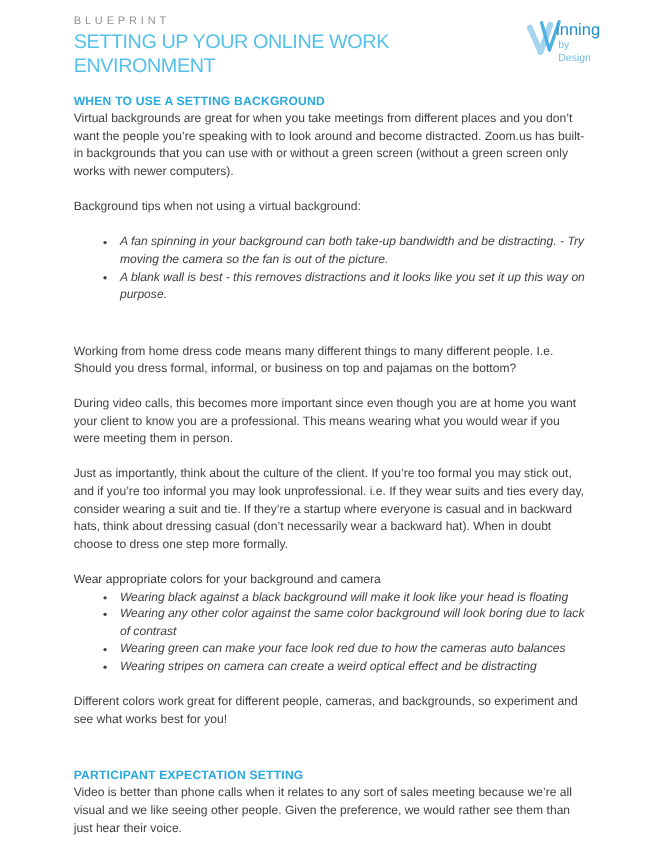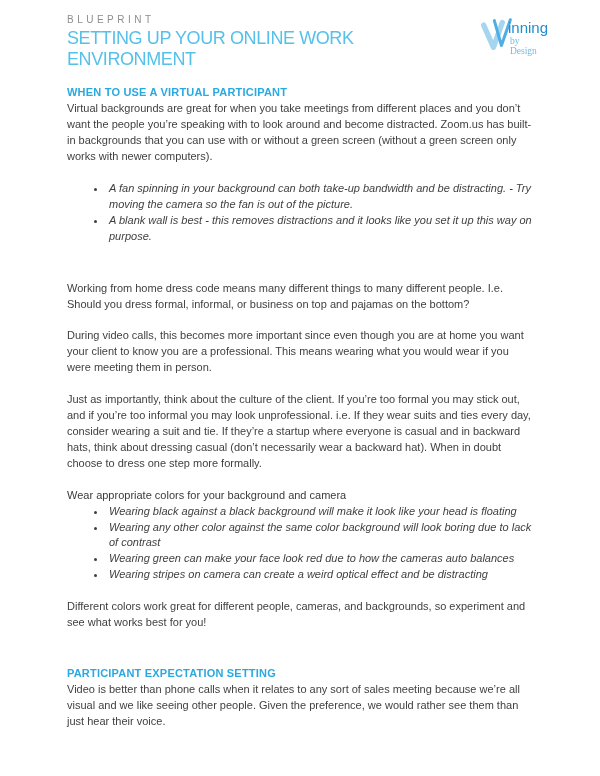--- a/index.html
+++ b/index.html
@@ -49,21 +49,20 @@
     font-size: 15px;
     font-weight: 400;
     color: #1e8fd0;
     line-height: 1;
   }
   .logo-tag {
     font-size: 9.5px;
     color: #6fbde8;
     margin-top: 1px;
     margin-left: 2px;
-    font-family: Liberation Serif, serif;
   }
   
   section { margin-top: 16px; }
   section + section { margin-top: 36px; }
   .sec-h {
     font-size: 11px;
     font-weight: 700;
     letter-spacing: 0.2px;
     color: #29a9e0;
     margin-bottom: 3px;
@@ -109,22 +108,23 @@
         <path d="M17 3 L25 31 L35 2" fill="none" stroke="#4faee3" stroke-width="3.4" stroke-linecap="round" stroke-linejoin="round"></path>
       </svg>
       <div class="logo-text">
         <div class="logo-word">inning</div>
         <div class="logo-tag">by Design</div>
       </div>
     </div>
   </header>
 
   <section>
-    <h2 class="sec-h">WHEN TO USE A VIRTUAL PARTICIPANT</h2>
+    <h2 class="sec-h">WHEN TO USE A SETTING BACKGROUND</h2>
     <p>Virtual backgrounds are great for when you take meetings from different places and you don’t want the people you’re speaking with to look around and become distracted. Zoom.us has built-in backgrounds that you can use with or without a green screen (without a green screen only works with newer computers).</p>
+    <p>Background tips when not using a virtual background:</p>
     <ul>
       <li>A fan spinning in your background can both take-up bandwidth and be distracting.  - Try moving the camera so the fan is out of the picture.</li>
       <li>A blank wall is best - this removes distractions and it looks like you set it up this way on purpose.</li>
     </ul>
   </section>
 
   <section>
     <p>Working from home dress code means many different things to many different people. I.e. Should you dress formal, informal, or business on top and pajamas on the bottom?</p>
     <p>During video calls, this becomes more important since even though you are at home you want your client to know you are a professional. This means wearing what you would wear if you were meeting them in person.</p>
     <p>Just as importantly, think about the culture of the client. If you’re too formal you may stick out, and if you’re too informal you may look unprofessional. i.e. If they wear  suits and ties every day, consider wearing a suit and tie. If they’re a startup where everyone is casual and in backward hats, think about dressing casual (don’t necessarily wear a backward hat). When in doubt choose to dress one step more formally.</p>

